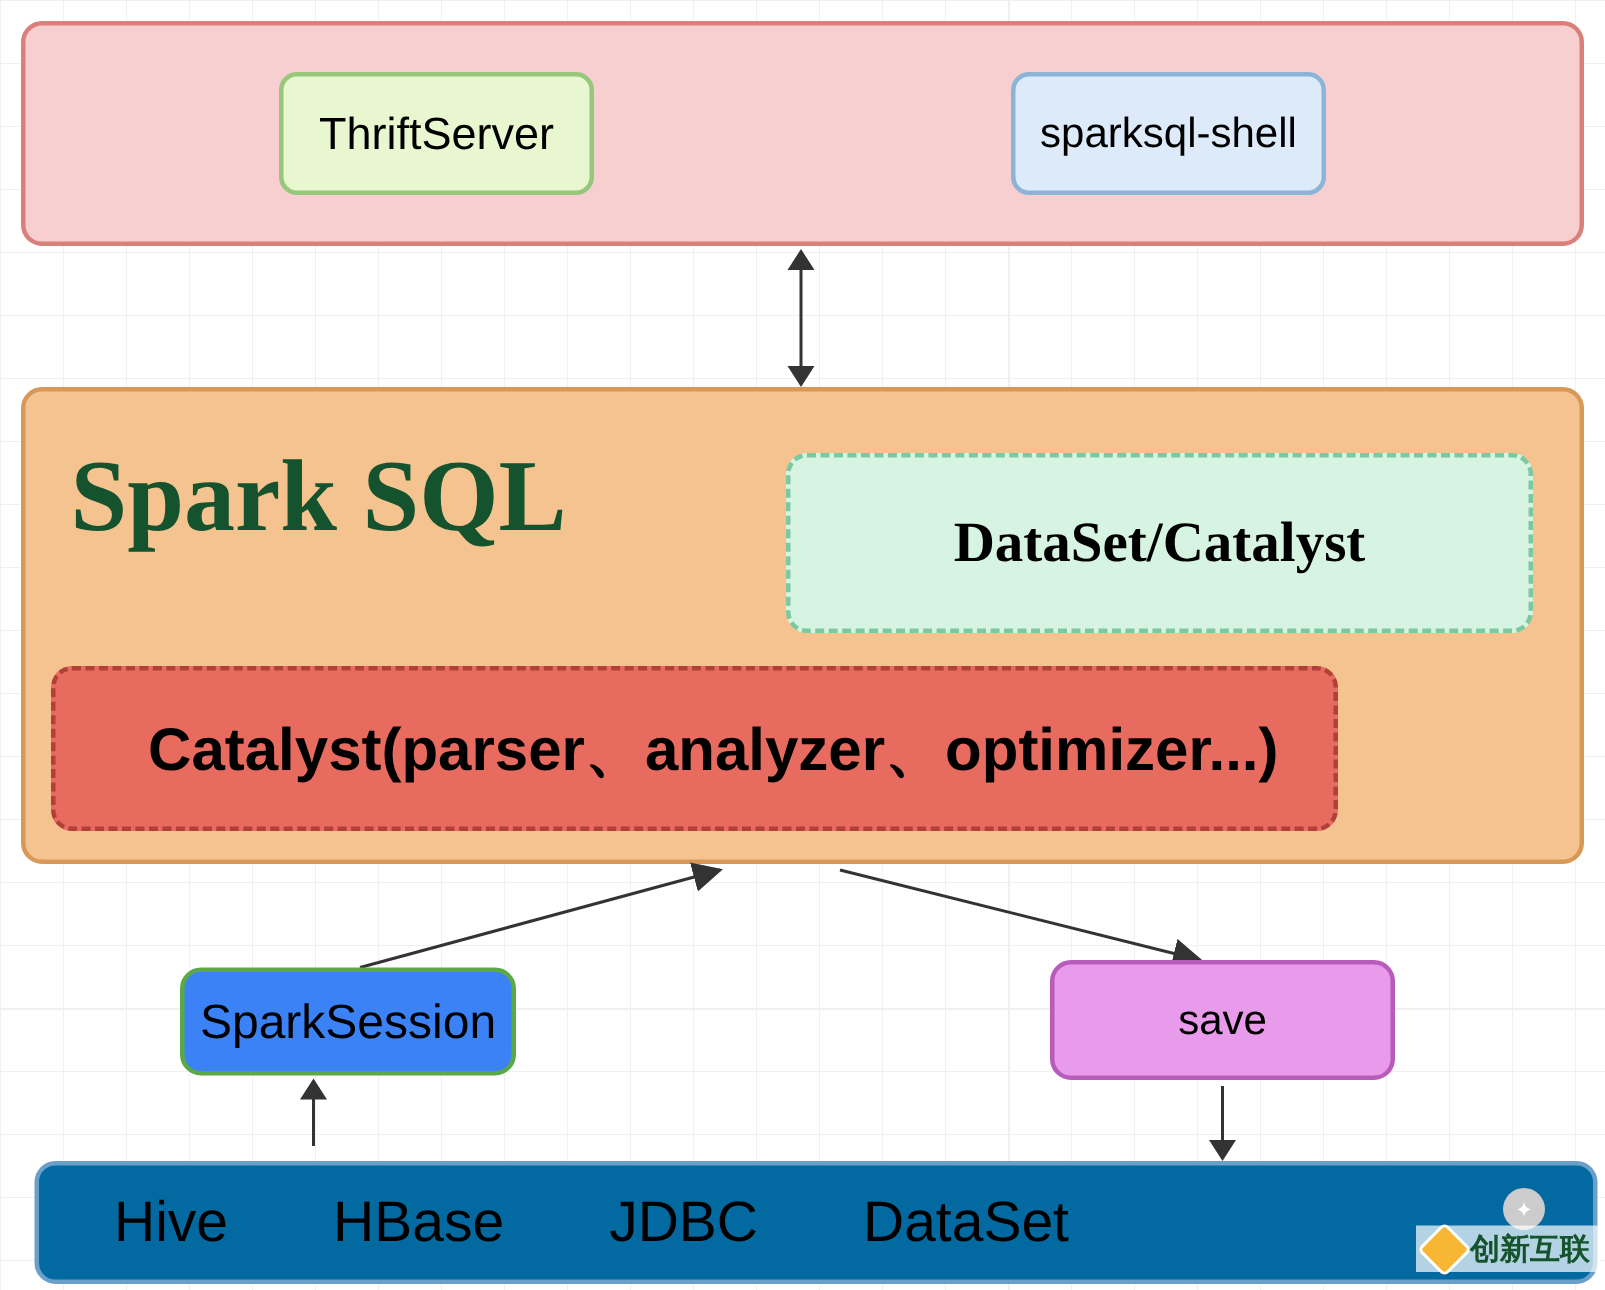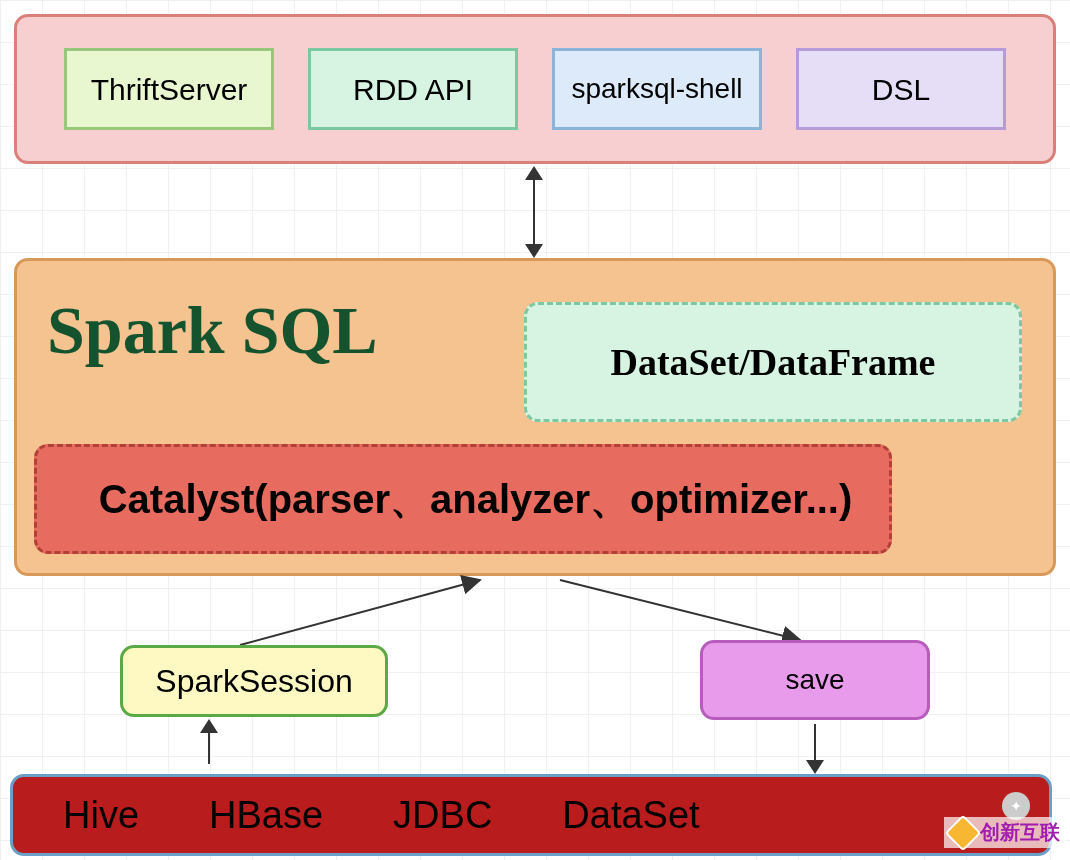--- a/index.html
+++ b/index.html
@@ -26,21 +26,21 @@
     justify-content: center;
     text-align: center;
   }
 
   
   #api-container {
     left: 14px; top: 14px; width: 1042px; height: 150px;
     background: #f7cfd0; border-color: #d9807b;
     justify-content: space-around; padding: 0 30px;
   }
-  .api-box { position: relative; width: 210px; height: 82px; border-radius: 0; display:flex; align-items:center; justify-content:center; font-size: 30px; font-weight: 500; border-width:3px; border-style:solid; line-height:1.1;}
+  .api-box { position: relative; width: 210px; height: 82px; border-radius: 12px; display:flex; align-items:center; justify-content:center; font-size: 30px; font-weight: 500; border-width:3px; border-style:solid; line-height:1.1;}
   #thrift { background:#e9f7d0; border-color:#97c77a; }
   #rdd    { background:#d7f4e2; border-color:#7bc9a0; }
   #shell  { background:#ddeafa; border-color:#8bb4d8; font-size:28px;}
   #dsl    { background:#e6ddf6; border-color:#b59bd8; }
 
   
   #spark-container {
     left: 14px; top: 258px; width: 1042px; height: 318px;
     background: #f4c390; border-color: #d89958;
     display:block;
@@ -56,78 +56,76 @@
     font-size:38px; font-family: Georgia, "Times New Roman", serif; font-weight:600;
   }
   #catalyst {
     left: 34px; top: 444px; width: 858px; height: 110px;
     background:#e86b5f; border-color:#b04038; border-style:dashed;
     font-size:40px; font-weight:700;padding-left:25px;
   }
 
   
   #session {
-    left:120px; top:645px; width:268px; height:72px;
-    background:#fef9c3; border-color:#5aa944; font-size:32px; font-weight:500;
+    left:120px; top:645px; width:224px; height:72px;
+    background:#3b82f6; border-color:#5aa944; font-size:32px; font-weight:500;
   }
   #save {
     left:700px; top:640px; width:230px; height:80px;
     background:#e89bea; border-color:#b85cbb; font-size:28px; font-weight:500;
   }
 
   
   #sources {
-    left:10px; top:774px; width:1042px; height:82px;
-    background:#b91c1c; border-color:#6a9fc9;
+    left:23px; top:774px; width:1042px; height:82px;
+    background:#0369a1; border-color:#6a9fc9;
     font-size:38px; font-weight:500;
     gap: 70px;
     display:flex; justify-content:flex-start; padding-left:50px;
   }
   #sources span { display:inline-block; }
 
   
   .arrow-line { position:absolute; background:#333; }
   .arrow-head { position:absolute; width:0; height:0; }
 
   
   #wm1 {
     position:absolute; right:40px; bottom:40px;
     color:#888; font-size:22px; display:flex; align-items:center; gap:6px;
     filter: blur(0.4px);
     z-index:5;
   }
   #wm1 .wechat { width:28px; height:28px; border-radius:50%; background:#ccc; display:flex; align-items:center; justify-content:center; color:#fff; font-size:14px;}
   #wm2 {
     position:absolute; right:4px; bottom:12px;
-    font-size:20px; font-weight:600; color:#a21caf;
+    font-size:20px; font-weight:600; color:#14532d;
     display:flex; align-items:center; gap:4px; z-index:6;
     background: rgba(255,255,255,0.7); padding:2px 6px;
   }
   #wm2 .logo {
     width:26px; height:26px; background:#f7b733; transform:rotate(45deg); border:2px solid #fff; border-radius:4px;
   }
 </style>
 </head>
 <body>
 
 <div id="api-container" class="box">
   <div id="thrift" class="api-box">ThriftServer</div>
-  <div id="rdd" class="api-box">RDD API</div>
   <div id="shell" class="api-box">sparksql-shell</div>
-  <div id="dsl" class="api-box">DSL</div>
 </div>
 
 <div class="arrow-line" style="left:533px; top:175px; width:2px; height:70px;"></div>
 <div class="arrow-head" style="left:525px; top:166px; border-left:9px solid transparent; border-right:9px solid transparent; border-bottom:14px solid #333;"></div>
 <div class="arrow-head" style="left:525px; top:244px; border-left:9px solid transparent; border-right:9px solid transparent; border-top:14px solid #333;"></div>
 
 <div id="spark-container" class="box">
   <div id="spark-title">Spark SQL</div>
 </div>
-<div id="dataset" class="box">DataSet/DataFrame</div>
+<div id="dataset" class="box">DataSet/Catalyst</div>
 <div id="catalyst" class="box">Catalyst(parser、analyzer、optimizer...)</div>
 
 <svg style="position:absolute; left:0; top:0; width:1070px; height:860px; pointer-events:none;">
   <defs>
     <marker id="ah" markerWidth="12" markerHeight="12" refX="9" refY="5" orient="auto">
       <path d="M0,0 L10,5 L0,10 z" fill="#333"></path>
     </marker>
   </defs>
 
   <line x1="240" y1="645" x2="480" y2="580" stroke="#333" stroke-width="2" marker-end="url(#ah)"></line>

